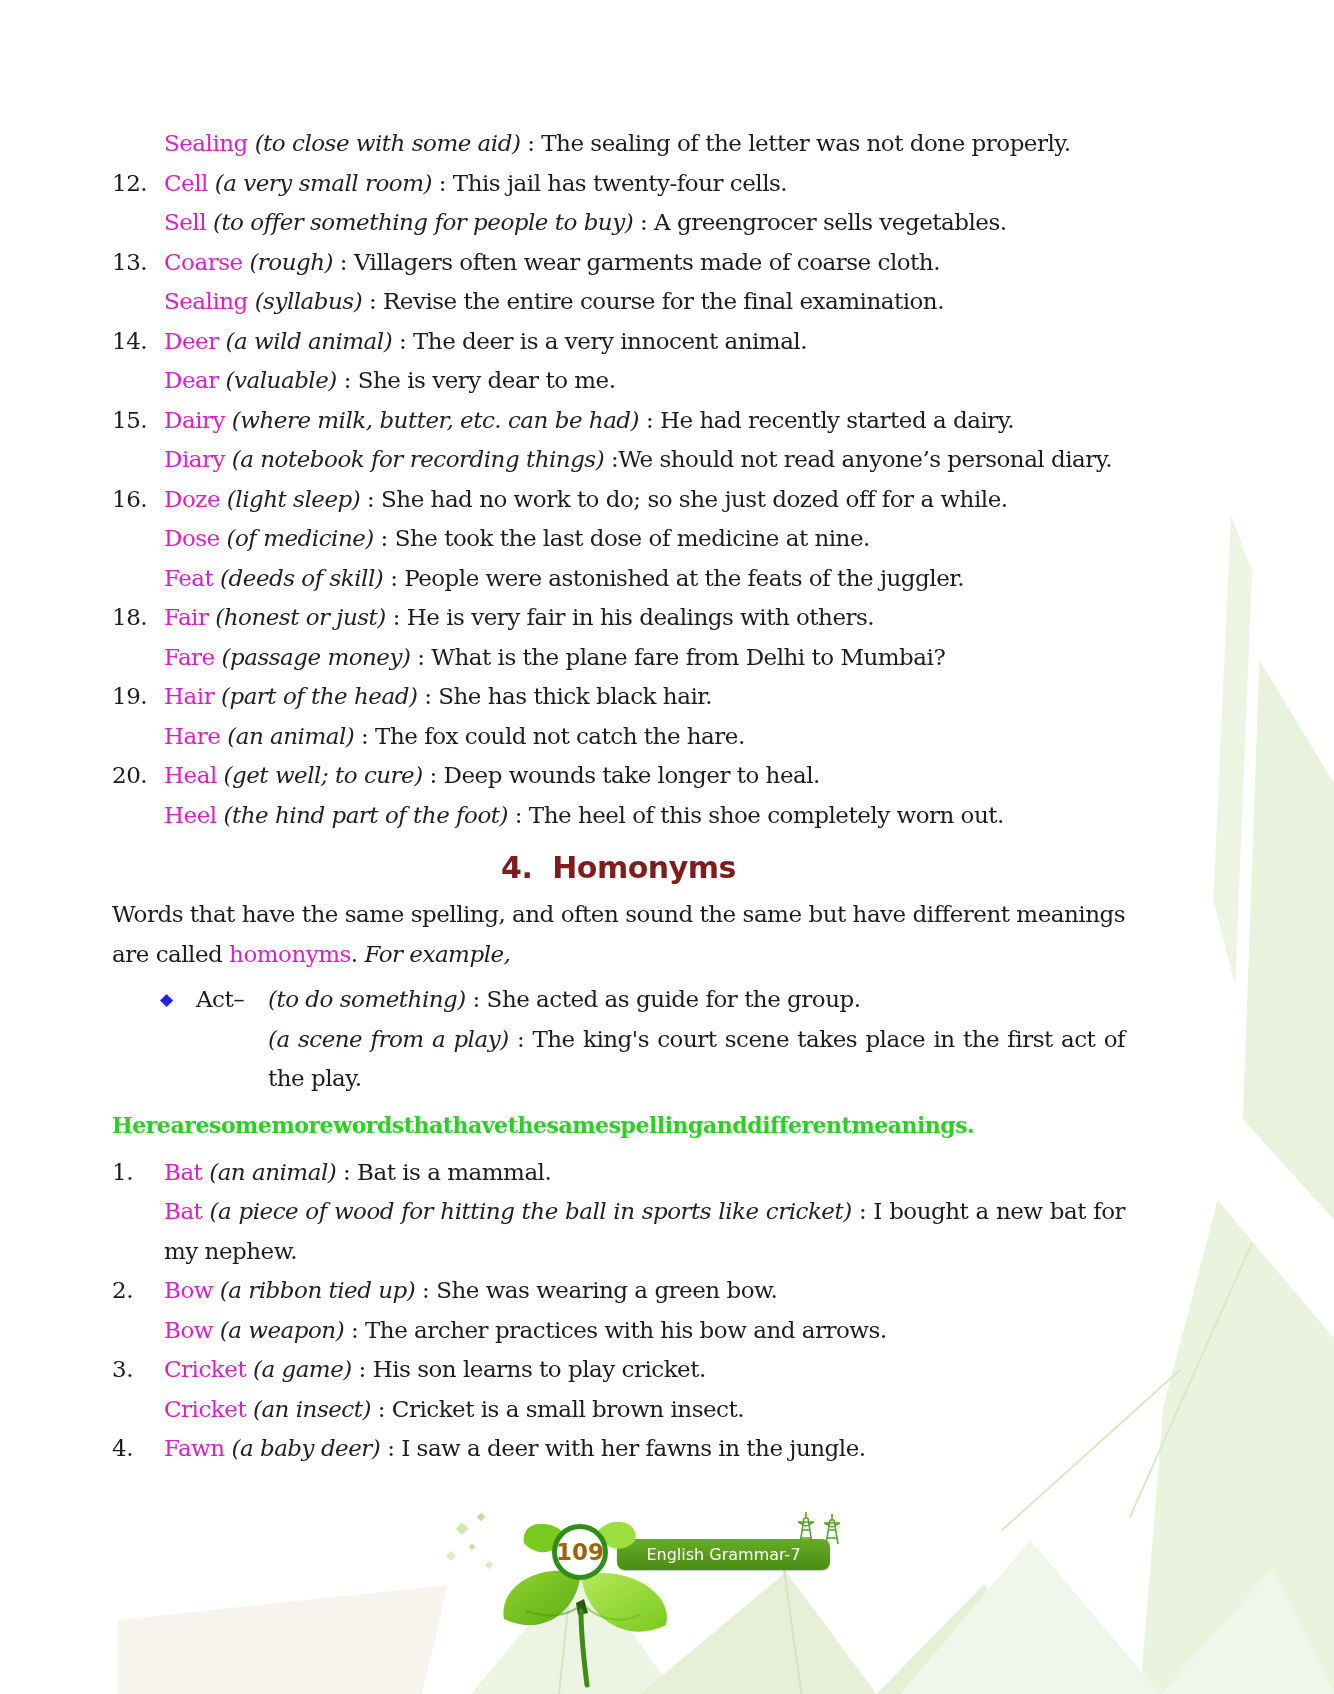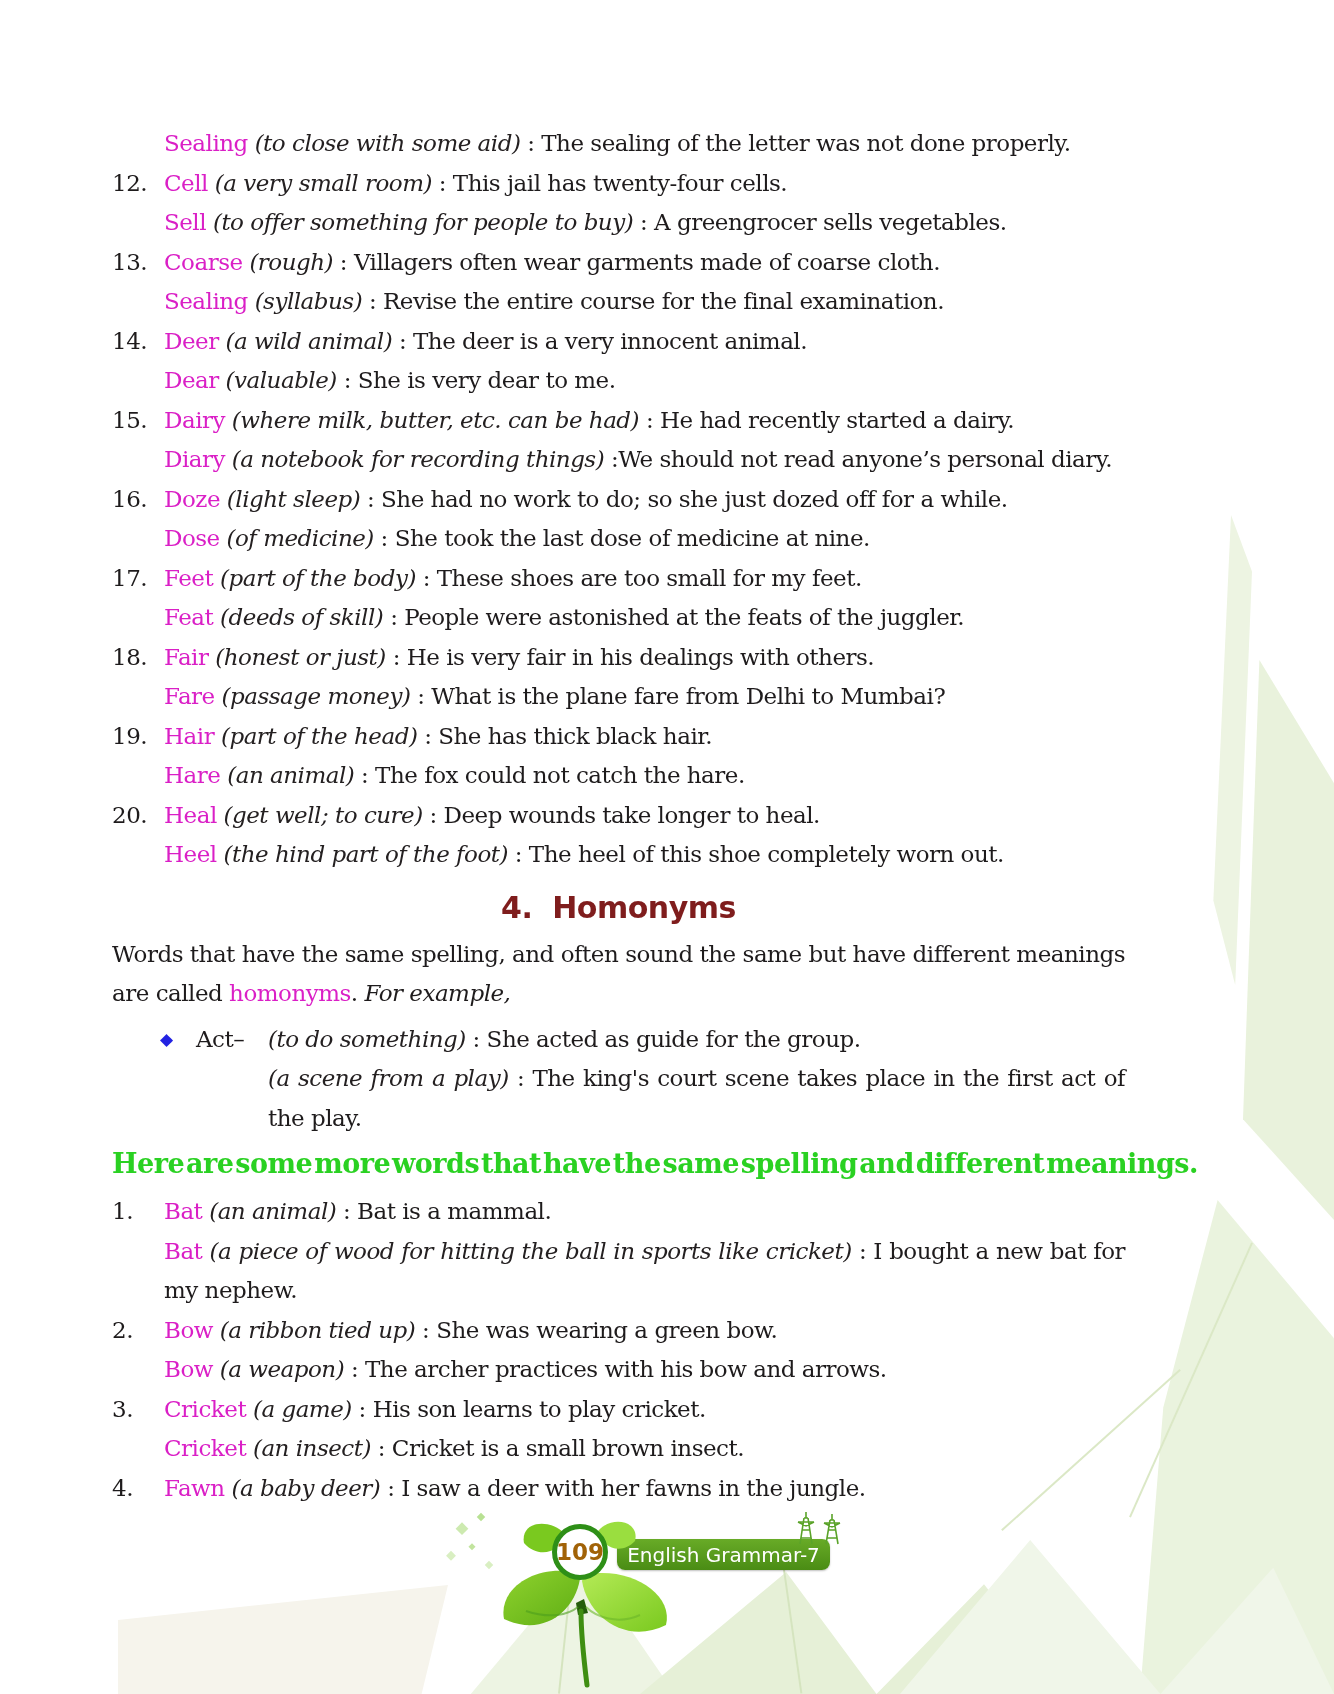--- a/index.html
+++ b/index.html
@@ -34,35 +34,35 @@
   .act{display:flex;padding-left:48px;margin-top:6px;}
   .act .bullet{
     flex:0 0 36px;color:#2222e2;font-size:17px;line-height:39.5px;
     font-family:"DejaVu Sans","Liberation Sans",sans-serif;
   }
   .act .act-word{flex:0 0 72px;}
   .act .act-defs{flex:1;min-width:0;}
   .act-line{text-align:justify;}
   h3.green-heading{
     margin:8px 0 6px 0;
-    font-size:27px;font-weight:bold;color:#2ad122;
+    font-size:22px;font-weight:bold;color:#2ad122;
     word-spacing:-7px;letter-spacing:-0.5px;line-height:36px;white-space:nowrap;
   }
   #hm-list{margin-top:10px;}
   
   .footer{position:absolute;left:440px;top:1500px;width:440px;height:194px;z-index:3;}
   .banner{
     position:absolute;left:177px;top:39px;width:213px;height:31px;z-index:1;
     background:linear-gradient(#68ab27,#4a8c14);
     border-radius:8px;display:flex;align-items:center;justify-content:center;
     box-shadow:0 1px 2px rgba(0,0,0,0.25);
   }
   .banner span{
     color:#ffffff;font-family:"DejaVu Sans","Liberation Sans",sans-serif;
-    font-size:20px;letter-spacing:0;
+    font-size:16px;letter-spacing:0;
   }
   .plant{position:absolute;left:40px;top:15px;z-index:2;}
   .page-circle{
     position:absolute;left:112px;top:24px;width:56px;height:56px;z-index:3;
     background:#ffffff;border:5px solid #2e8f17;border-radius:50%;
     box-sizing:border-box;display:flex;align-items:center;justify-content:center;
   }
   .page-circle span{
     font-family:"DejaVu Sans","Liberation Sans",sans-serif;
     font-weight:bold;font-size:23px;color:#a16207;
@@ -136,24 +136,20 @@
   <div class="row">
         <span class="num">16.</span>
         <span class="txt"><span class="word">Doze</span> <i class="meaning">(light sleep)</i> <span class="sentence">: She had no work to do; so she just dozed off for a while.</span></span>
       </div>
 
   <div class="row">
         <span class="num"></span>
         <span class="txt"><span class="word">Dose</span> <i class="meaning">(of medicine)</i> <span class="sentence">: She took the last dose of medicine at nine.</span></span>
       </div>
 
-  <div class="row">
-        <span class="num">17.</span>
-        <span class="txt"><span class="word">Feet</span> <i class="meaning">(part of the body)</i> <span class="sentence">: These shoes are too small for my feet.</span></span>
-      </div>
 
   <div class="row">
         <span class="num"></span>
         <span class="txt"><span class="word">Feat</span> <i class="meaning">(deeds of skill)</i> <span class="sentence">: People were astonished at the feats of the juggler.</span></span>
       </div>
 
   <div class="row">
         <span class="num">18.</span>
         <span class="txt"><span class="word">Fair</span> <i class="meaning">(honest or just)</i> <span class="sentence">: He is very fair in his dealings with others.</span></span>
       </div>

